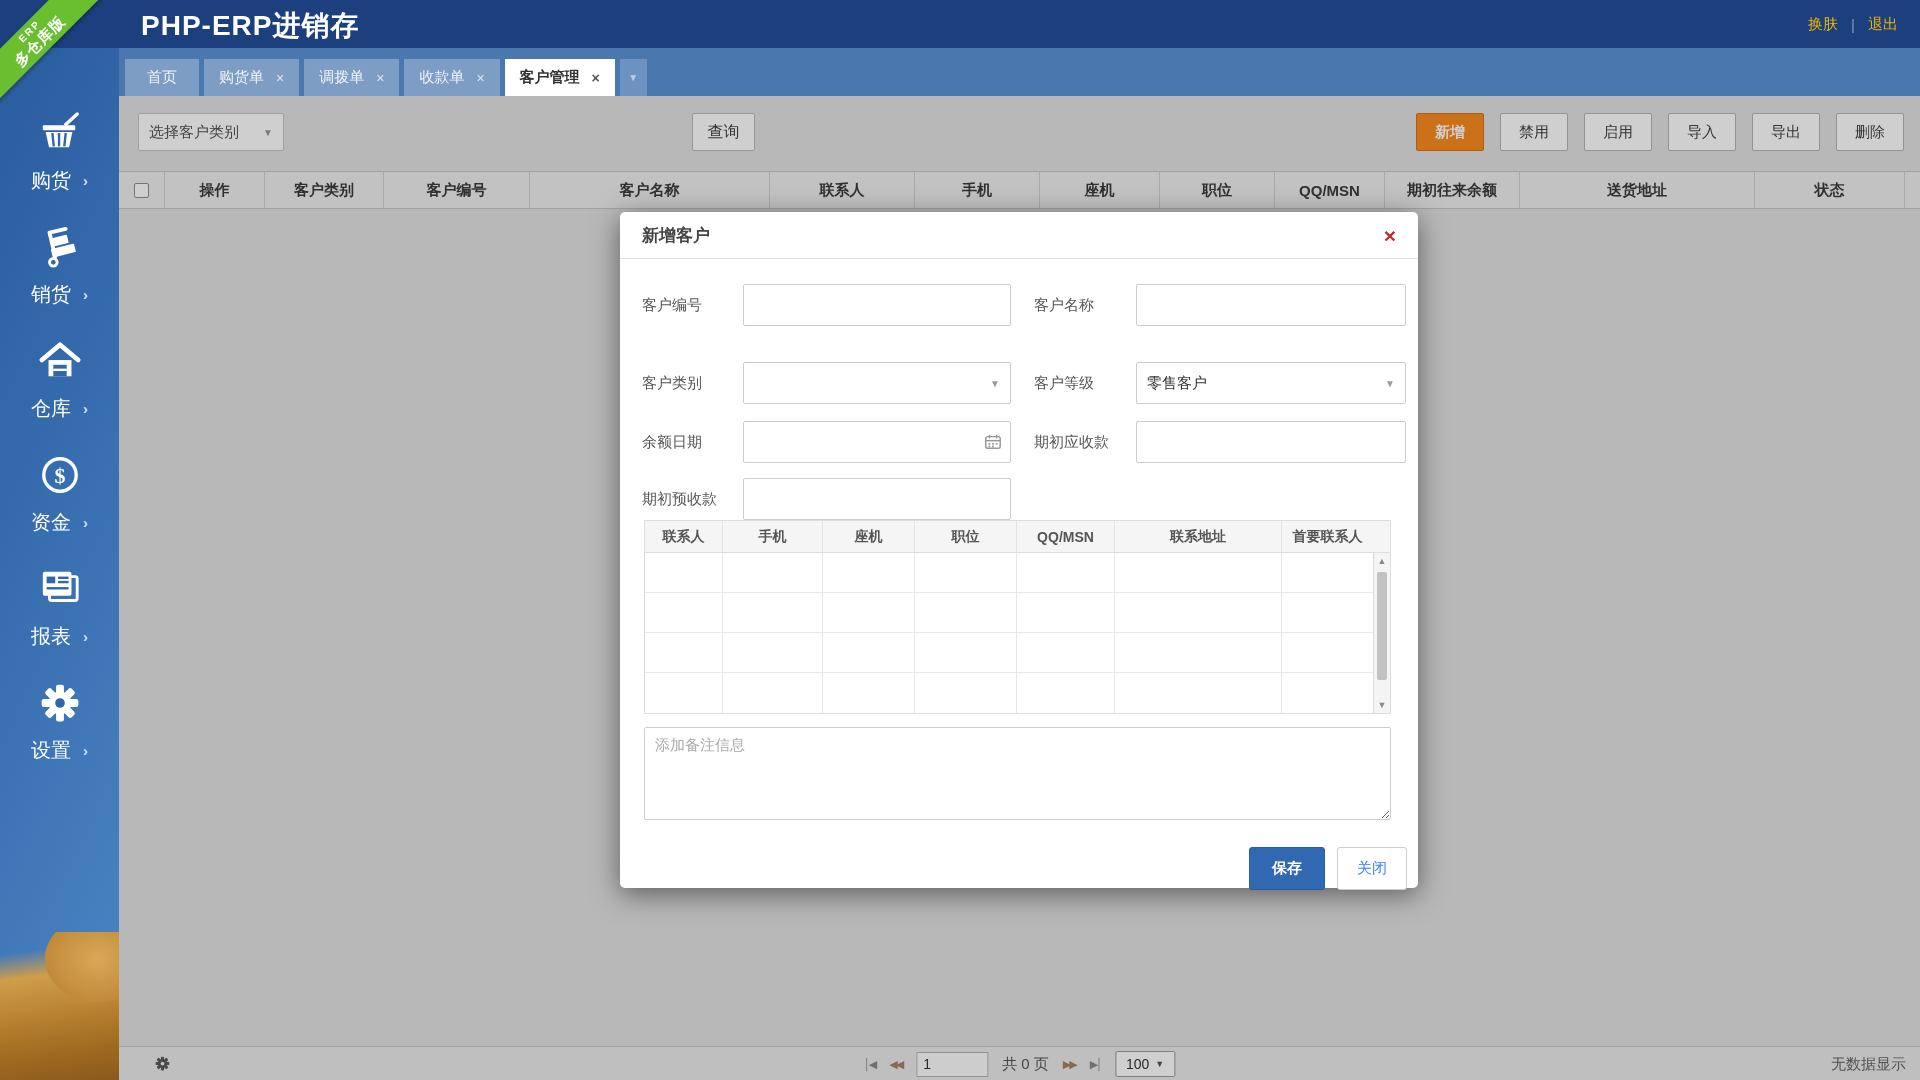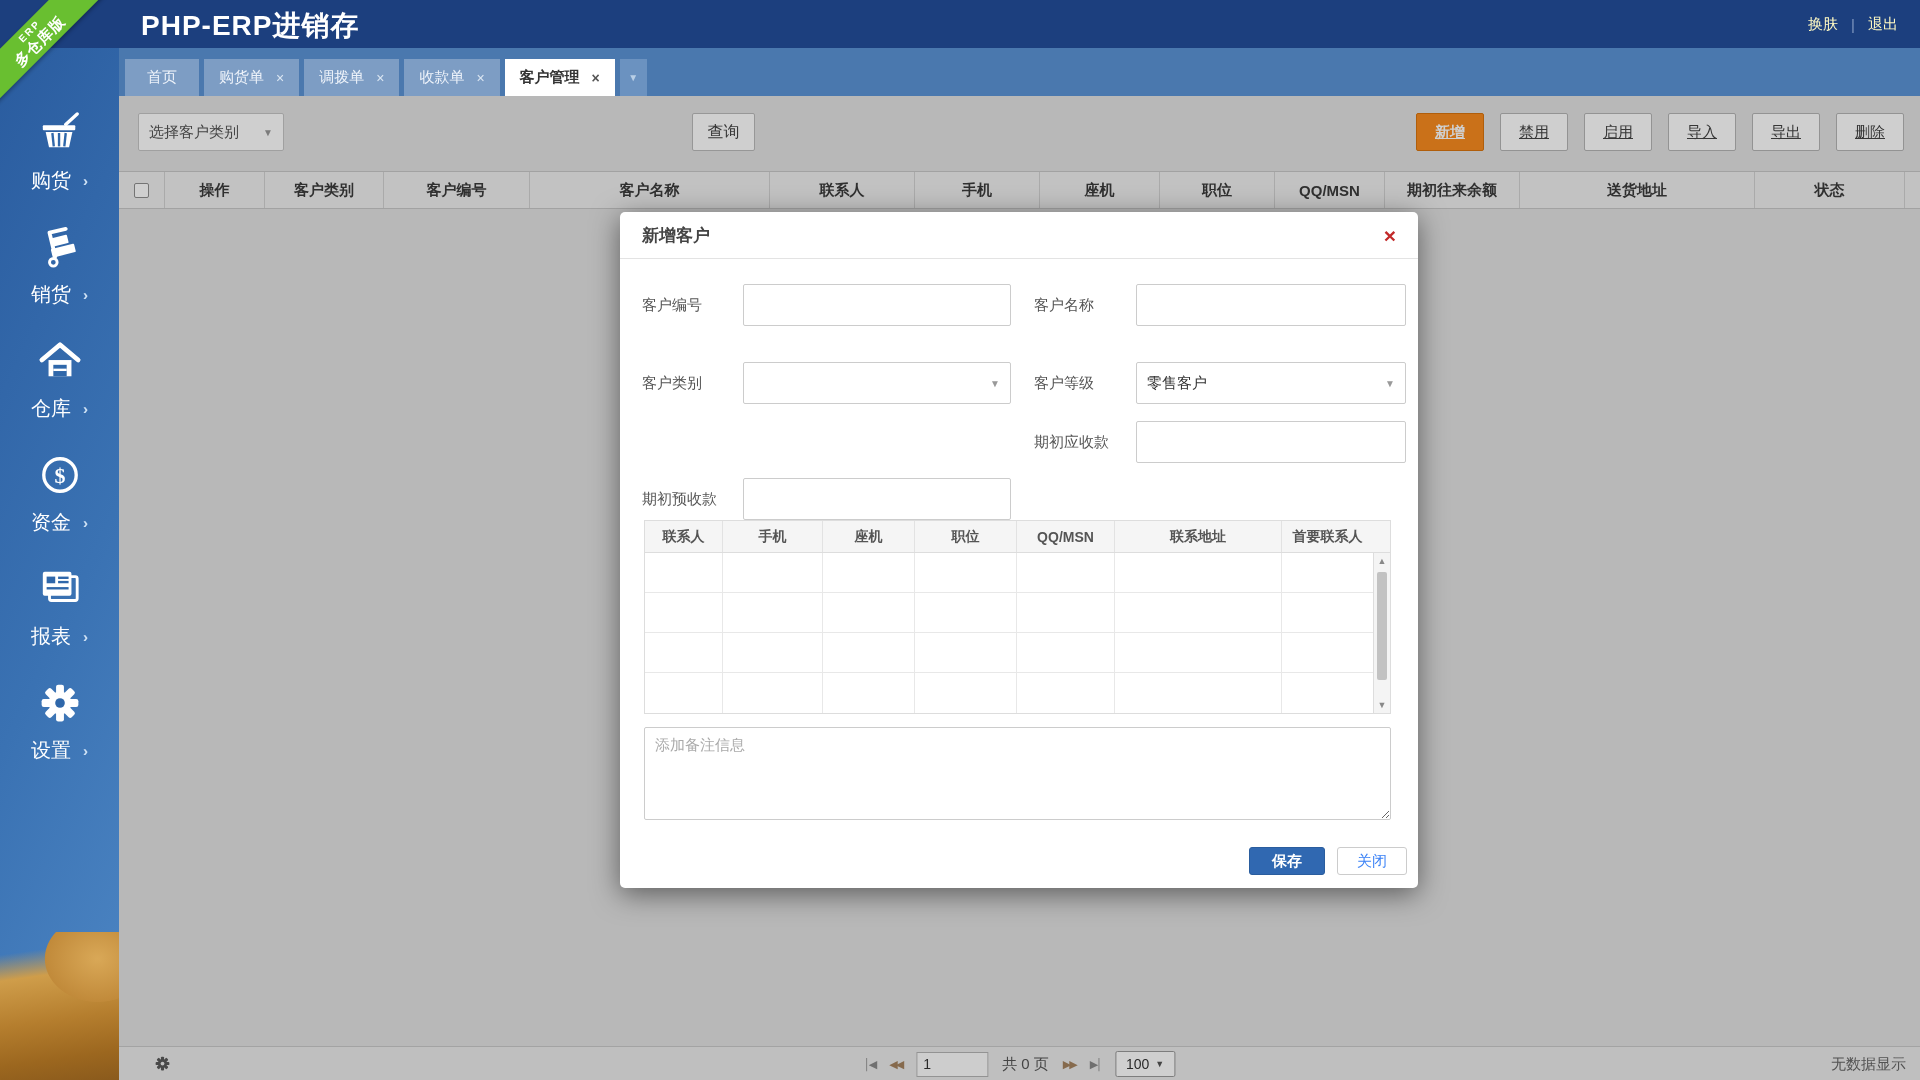--- a/index.html
+++ b/index.html
@@ -3,21 +3,21 @@
 <meta charset="utf-8">
 <style>
   * { margin:0; padding:0; box-sizing:border-box; }
   html,body { width:1920px; height:1080px; overflow:hidden; font-family:"Liberation Sans", sans-serif; background:#fff; }
   body { position:relative; }
 
   
   .header { position:absolute; left:0; top:0; width:1920px; height:48px; background:#1c3f7e; z-index:3; }
   .app-title { position:absolute; left:141px; top:7px; color:#fff; font-size:28px; font-weight:bold; letter-spacing:1px; }
   .header-links { position:absolute; right:22px; top:15px; color:#e8eef8; font-size:15px; display:flex; gap:13px; align-items:center; }
-  .header-links a { color:#fef9c3; text-decoration:none; cursor:pointer; }
+  .header-links a { color:#eab308; text-decoration:none; cursor:pointer; }
   .hdr-sep { color:#7f97c0; }
 
   
   .ribbon-wrap { position:absolute; left:0; top:0; width:120px; height:120px; overflow:hidden; z-index:30; pointer-events:none; }
   .ribbon { position:absolute; left:-44px; top:20px; width:160px; transform:rotate(-45deg); background:#69bf30; color:#fff; text-align:center; padding:3px 0 4px; box-shadow:0 2px 4px rgba(0,0,0,.3); }
   .ribbon .small { font-size:10px; font-weight:bold; letter-spacing:2px; line-height:11px; }
   .ribbon .big { font-size:15px; font-weight:bold; line-height:17px; letter-spacing:1px; }
 
   
   .sidebar { position:absolute; left:0; top:48px; width:119px; height:1032px; background:linear-gradient(115deg,#2a5c9f 0%,#3a72b3 55%,#4d86c4 100%); z-index:2; }
@@ -41,21 +41,21 @@
   
   .content { position:absolute; left:119px; top:96px; width:1801px; height:984px; background:#e3e3e3; z-index:1; }
 
   .toolbar { position:absolute; left:0; top:17px; width:100%; height:40px; }
   .sel-box { position:absolute; left:19px; top:0; width:146px; height:38px; background:#fff; border:1px solid #c6c6c6; border-radius:2px; display:flex; align-items:center; padding:0 10px; color:#555; font-size:15px; cursor:pointer; }
   .sel-box .caret { margin-left:auto; color:#999; font-size:10px; }
   .search-input { position:absolute; left:183px; top:0; width:365px; height:38px; border:1px solid #c6c6c6; border-radius:2px; background:#fff; padding:0 10px; font-size:15px; color:#333; font-family:"Liberation Sans",sans-serif; }
   .search-input::placeholder { color:#9a9a9a; }
   .search-btn { position:absolute; left:573px; top:0; width:63px; height:38px; background:#fff; border:1px solid #bbb; border-radius:2px; font-size:16px; color:#444; cursor:pointer; font-family:"Liberation Sans",sans-serif; }
   .actions { position:absolute; right:16px; top:0; display:flex; gap:16px; }
-  .act-btn { width:68px; height:38px; background:#fff; border:1px solid #b5b5b5; border-radius:2px; font-size:15px; color:#444; cursor:pointer; font-family:"Liberation Sans",sans-serif;text-decoration:underline; }
+  .act-btn { width:68px; height:38px; background:#fff; border:1px solid #b5b5b5; border-radius:2px; font-size:15px; color:#444; cursor:pointer; font-family:"Liberation Sans",sans-serif; }
   .act-btn.primary { background:#f98c1f; border-color:#d9740e; color:#fff; font-weight:bold; }
 
   .grid-head { position:absolute; left:0; top:75px; width:1801px; height:38px; background:#efefef; border-top:1px solid #c8c8c8; border-bottom:1px solid #c8c8c8; display:flex; align-items:flex-start; }
   .gh-col { height:100%; display:flex; align-items:center; justify-content:center; font-size:15px; font-weight:bold; color:#3c3c3c; border-right:1px solid #d2d2d2; }
   .gh-cb { width:46px; } .gh-filler { flex:1; border-right:none; }
   .cb { width:15px; height:15px; background:#fff; border:1px solid #8f8f8f; border-radius:2px; cursor:pointer; }
 
   .pager { position:absolute; left:0; bottom:0; width:1801px; height:34px; background:#ececec; border-top:1px solid #c9c9c9; }
   .pager-gear { position:absolute; left:36px; top:9px; cursor:pointer; }
   .pager-center { position:absolute; left:50%; top:0; transform:translateX(-50%); height:34px; display:flex; align-items:center; gap:14px; }
@@ -91,21 +91,21 @@
   .ct-row { display:flex; height:40px; border-bottom:1px solid #e8e8e8; }
   .ct-row:last-child { border-bottom:none; }
   .ct-cell { border-right:1px solid #e8e8e8; }
   .ct-scroll { width:17px; height:160px; background:#f4f4f4; border-left:1px solid #ddd; position:relative; }
   .sc-up,.sc-dn { position:absolute; left:0; width:100%; text-align:center; font-size:9px; color:#888; cursor:pointer; }
   .sc-up { top:3px; } .sc-dn { bottom:3px; }
   .sc-thumb { position:absolute; left:3px; top:19px; width:10px; height:108px; background:#c2c2c2; border-radius:2px; cursor:pointer; }
 
   .remark { position:absolute; left:24px; top:515px; width:747px; height:93px; border:1px solid #ccc; border-radius:2px; resize:both; font-size:15px; color:#333; padding:8px 10px; font-family:"Liberation Sans",sans-serif; }
   .remark::placeholder { color:#aaa; }
-  .m-btn { position:absolute; top:635px; height:28px; border-radius:3px; font-size:15px; cursor:pointer; font-family:"Liberation Sans",sans-serif; }
+  .m-btn { position:absolute; top:635px; height:43px; border-radius:3px; font-size:15px; cursor:pointer; font-family:"Liberation Sans",sans-serif; }
   .btn-save { left:629px; width:76px; background:#3068b1; border:1px solid #2a5d9e; color:#fff; font-weight:bold; }
   .btn-close { left:717px; width:70px; background:#fff; border:1px solid #ccc; color:#3b82f6; }
 </style>
 </head>
 <body>
 
 <div class="header">
   <div class="app-title">PHP-ERP进销存</div>
   <div class="header-links">
     <a>换肤</a>
@@ -341,20 +341,41 @@
     </div>
   </div>
   <div class="fg" style="left:414px; top:150px;">
     <label style="width:102px">客户等级</label>
     <div class="f-select" style="width:270px">
       <span>零售客户</span>
       <span class="caret">▼</span>
     </div>
   </div>
 
+  <div class="fg" style="left:22px; top:209px;">
+    <label style="width:101px">余额日期</label>
+    <span class="date-wrap">
+      <input class="f-input" style="width: 268px; padding-right: 32px;">
+      <span class="cal-ic">
+        <svg viewBox="0 0 20 20" width="18" height="18">
+          <rect x="2" y="4" width="16" height="13" rx="2" fill="none" stroke="#999" stroke-width="1.6"></rect>
+          <line x1="2" y1="8.5" x2="18" y2="8.5" stroke="#999" stroke-width="1.6"></line>
+          <line x1="6" y1="2" x2="6" y2="6" stroke="#999" stroke-width="1.6"></line>
+          <line x1="14" y1="2" x2="14" y2="6" stroke="#999" stroke-width="1.6"></line>
+          <g fill="#999">
+              <rect x="5" y="11" width="2" height="2"></rect>
+              <rect x="9" y="11" width="2" height="2"></rect>
+              <rect x="13" y="11" width="2" height="2"></rect>
+              <rect x="5" y="14" width="2" height="2"></rect>
+              <rect x="9" y="14" width="2" height="2"></rect>
+            </g>
+        </svg>
+      </span>
+    </span>
+  </div>
   <div class="fg" style="left:22px; top:266px;">
     <label style="width:101px">期初预收款</label>
     <input class="f-input" style="width: 268px;">
   </div>
 
   <div class="fg" style="left:414px; top:209px;">
     <label style="width:102px">期初应收款</label>
     <input class="f-input" style="width: 270px;">
   </div>
 

